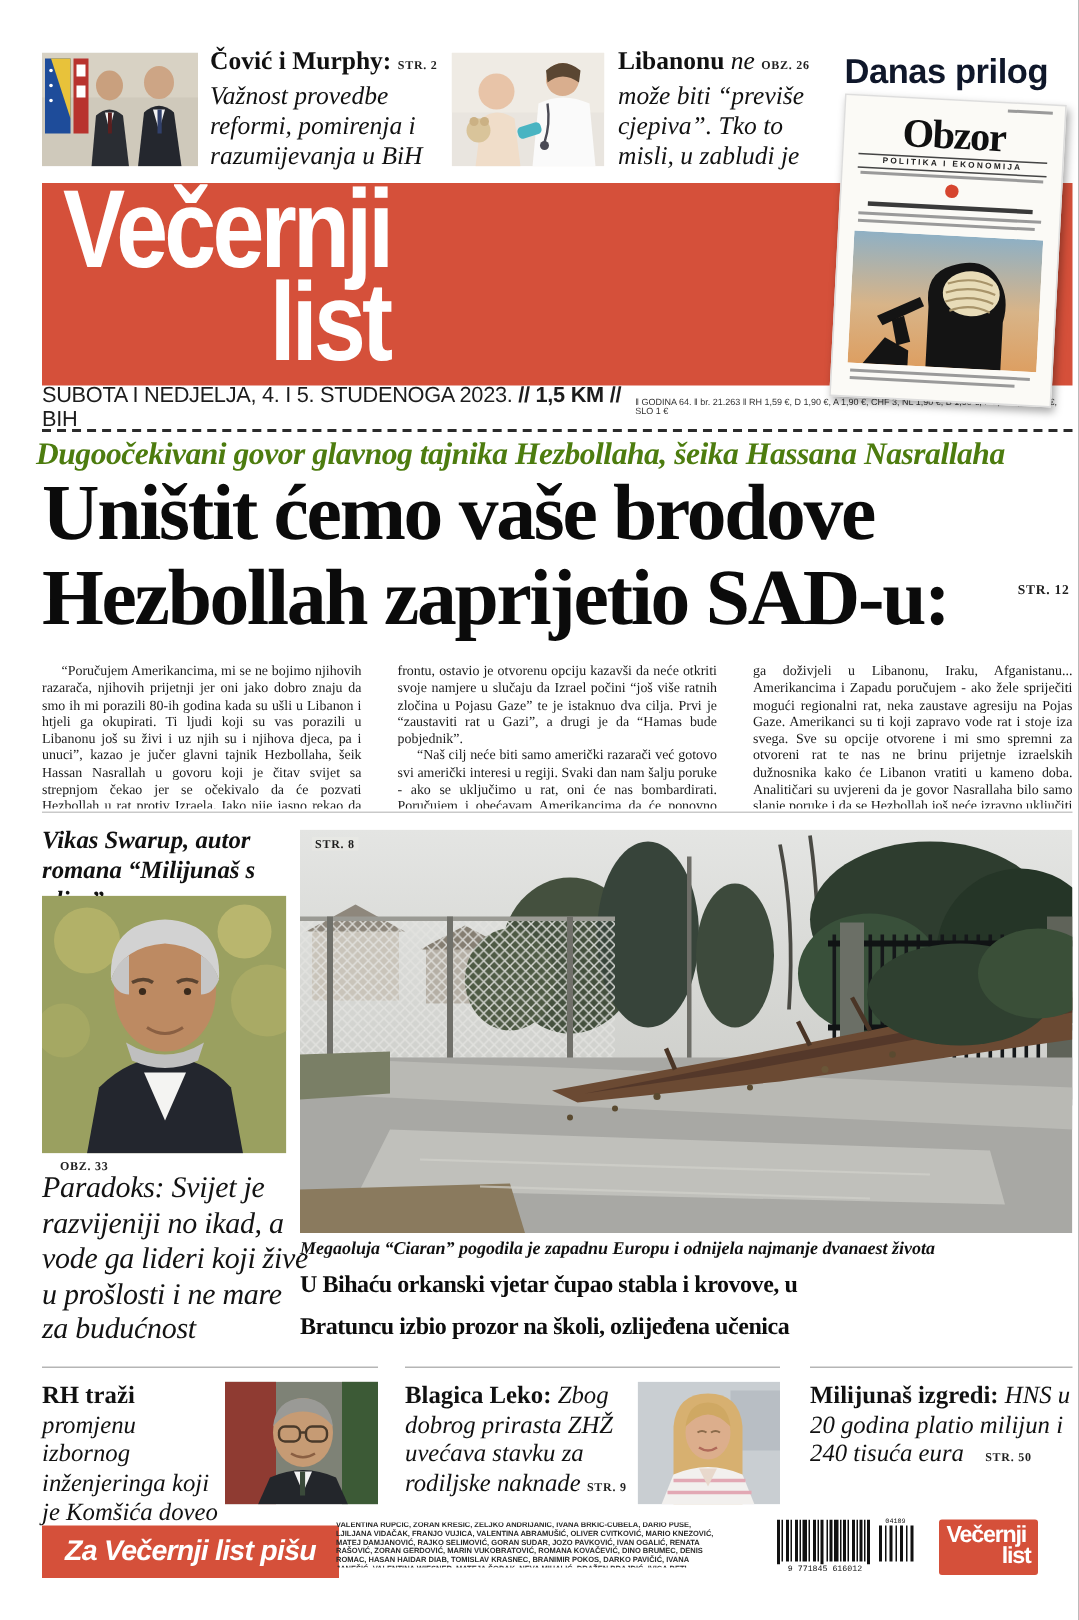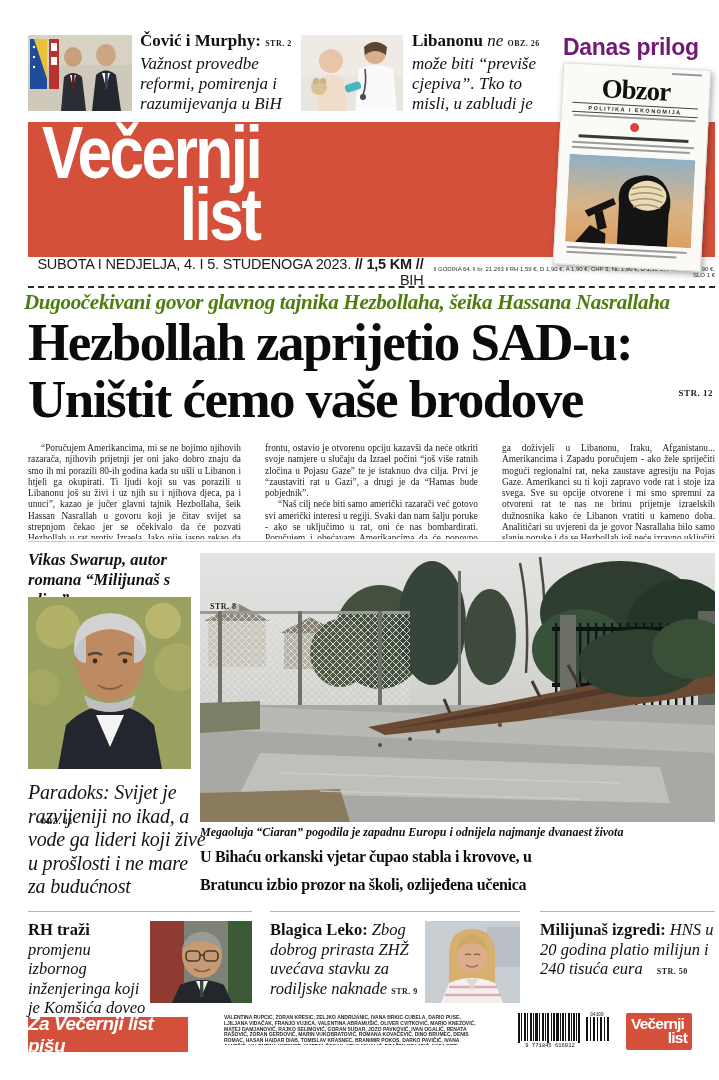--- a/index.html
+++ b/index.html
@@ -4,41 +4,41 @@
 <style>
   html,body{margin:0;padding:0;background:#888;}
   .page{position:relative;width:719px;height:1080px;background:#fff;overflow:hidden;
         font-family:"Liberation Serif","DejaVu Serif",serif;color:#111;}
 
   
   .teaser-photo{position:absolute;top:35px;overflow:hidden;}
   .tz-text{position:absolute;top:31px;font-size:17px;line-height:20px;}
   .tz-lead{font-weight:bold;font-style:normal;}
   .tz-body{font-style:italic;}
-  .pgref{font-family:"Liberation Serif",serif;font-weight:bold;font-size:8px;letter-spacing:.5px;color:#222;margin-top:44px;}
-  .danas{position:absolute;left:563px;top:34px;font-weight:bold;font-size:23px;letter-spacing:-.3px;color:#701a75;font-family:"Liberation Sans",sans-serif;}
+  .pgref{font-family:"Liberation Serif",serif;font-weight:bold;font-size:8px;letter-spacing:.5px;color:#222;}
+  .danas{position:absolute;left:563px;top:34px;font-weight:bold;font-size:23px;letter-spacing:-.3px;color:#0f172a;font-family:"Liberation Sans",sans-serif;}
 
   
   .obzor{position:absolute;left:558px;top:66px;width:146px;height:200px;background:#fbfaf6;
          transform:rotate(3deg);box-shadow:2px 3px 6px rgba(0,0,0,.35);z-index:5;border:1px solid #ddd;}
   .obzor-title{position:absolute;top:8px;left:0;width:100%;text-align:center;font-size:27px;font-weight:bold;letter-spacing:-1px;color:#101010;}
   .obzor-sub{position:absolute;top:38px;left:0;width:100%;text-align:center;font-size:5.5px;letter-spacing:1.5px;font-weight:bold;color:#222;font-family:"Liberation Sans",sans-serif;border-top:1px solid #444;border-bottom:1px solid #444;margin:0 10px;width:126px;padding:1px 0;}
   .mbar{position:absolute;background:#9a9a9a;height:2px;}
   .mbar.dark{background:#3a3a3a;}
   .obzor-dot{position:absolute;left:69px;top:56px;width:9px;height:9px;border-radius:50%;background:#d6452f;}
 
   
   .masthead{position:absolute;left:28px;top:122px;width:687px;height:135px;background:#d5503a;}
   .mh-text{position:absolute;left:14px;top:0px;color:#fff;font-weight:bold;
            font-family:"Liberation Sans","DejaVu Sans",sans-serif;font-size:74px;line-height:62px;
            letter-spacing:-3px;transform:scaleX(.84);transform-origin:left top;}
   .mh2{margin-left:164px;}
 
   
-  .dateline{position:absolute;left:28px;top:261px;width:687px;height:22px;display:flex;justify-content:space-between;align-items:center;text-align:right;}
+  .dateline{position:absolute;left:28px;top:261px;width:687px;height:22px;display:flex;justify-content:space-between;align-items:center;}
   .dl-left{font-family:"Liberation Sans",sans-serif;font-size:14.5px;color:#1c1c1c;letter-spacing:-.2px;}
   .dl-left b{font-weight:bold;}
   .dl-right{font-family:"Liberation Sans",sans-serif;font-size:6px;color:#333;}
   .toprule{position:absolute;left:28px;top:286px;width:687px;border-top:2px dashed #2b2b2b;}
 
   
   .kicker{position:absolute;left:24px;top:290px;width:687px;font-style:italic;font-weight:bold;font-size:21px;color:#4d7c0f;letter-spacing:-.3px;}
   .h1{position:absolute;left:28px;top:314px;width:687px;font-weight:bold;font-size:53px;line-height:57px;letter-spacing:-1.5px;color:#0b0b0b;}
   .h1 .line{display:block;}
   .h1 .pgref{position:absolute;right:2px;bottom:6px;font-size:9px;}
@@ -68,21 +68,21 @@
   .bt-b{left:270px;width:250px;}
   .bt-c{left:540px;width:175px;}
   .bt-text{font-size:16.5px;line-height:19.5px;}
   .bt-photo{position:absolute;top:9px;overflow:hidden;}
   .bt-a .bt-text{width:122px;}
   .bt-a .bt-photo{left:122px;width:102px;height:82px;}
   .bt-b .bt-text{width:152px;}
   .bt-b .bt-photo{left:155px;width:95px;height:82px;}
 
   
-  .writers-box{position:absolute;left:28px;top:1017px;width:160px;height:35px;background:#d5503a;color:#fff;
+  .writers-box{position:absolute;left:28px;top:1017px;width:198px;height:35px;background:#d5503a;color:#fff;
                display:flex;align-items:center;justify-content:center;font-family:"Liberation Sans",sans-serif;
                font-weight:bold;font-style:italic;font-size:19px;letter-spacing:-.5px;}
   .writers-names{position:absolute;left:224px;top:1015px;width:256px;height:30px;overflow:hidden;
                  font-family:"Liberation Sans",sans-serif;font-weight:bold;font-size:5px;line-height:5.8px;color:#2a2a2a;}
   .barcode{position:absolute;left:518px;top:1013px;width:96px;height:40px;}
   .bc-num{position:absolute;left:0;top:29px;width:64px;text-align:center;font-family:"Liberation Mono","DejaVu Sans Mono",monospace;font-size:5.5px;color:#111;}
   .bc-top{position:absolute;left:66px;top:-1px;width:26px;text-align:center;font-family:"Liberation Mono","DejaVu Sans Mono",monospace;font-size:4.5px;color:#111;}
   .mini-logo{position:absolute;left:626px;top:1013px;width:66px;height:37px;background:#d5503a;border-radius:2px;
              color:#fff;font-family:"Liberation Sans",sans-serif;font-weight:bold;font-size:15.5px;line-height:14px;
              letter-spacing:-.8px;padding:4px 5px 0 5px;box-sizing:border-box;}
@@ -189,22 +189,22 @@
       <span>1,5 KM</span>
       <span>//</span></b>
       <span>BIH</span>
     </div>
     <div class="dl-right">‖ GODINA 64. ‖ br. 21.263 ‖ RH 1,59 €, D 1,90 €, A 1,90 €, CHF 3, NL 1,90 €, B 1,90 €, F 1,90 €, L 1,90 €, SLO 1 €</div>
   </div>
   <div class="toprule"></div>
 
   <div class="kicker">Dugoočekivani govor glavnog tajnika Hezbollaha, šeika Hassana Nasrallaha</div>
   <div class="h1">
+    <span class="line">Uništit ćemo vaše brodove</span>
     <span class="line">Hezbollah zaprijetio SAD-u:</span>
-    <span class="line">Uništit ćemo vaše brodove</span>
     <span class="pgref">STR. 12</span>
   </div>
   <div class="bodycols">
     <div class="bcol">
       <p class="ind">“Poručujem Amerikancima, mi se ne bojimo njihovih razarača, njihovih prijetnji jer oni jako dobro znaju da smo ih mi porazili 80-ih godina kada su ušli u Libanon i htjeli ga okupirati. Ti ljudi koji su vas porazili u Libanonu još su živi i uz njih su i njihova djeca, pa i unuci”, kazao je jučer glavni tajnik Hezbollaha, šeik Hassan Nasrallah u govoru koji je čitav svijet sa strepnjom čekao jer se očekivalo da će pozvati Hezbollah u rat protiv Izraela. Iako nije jasno rekao da će Hezbollah širiti</p>
     </div>
     <div class="bcol">
       <p>frontu, ostavio je otvorenu opciju kazavši da neće otkriti svoje namjere u slučaju da Izrael počini “još više ratnih zločina u Pojasu Gaze” te je istaknuo dva cilja. Prvi je “zaustaviti rat u Gazi”, a drugi je da “Hamas bude pobjednik”.</p>
       <p class="ind">“Naš cilj neće biti samo američki razarači već gotovo svi američki interesi u regiji. Svaki dan nam šalju poruke - ako se uključimo u rat, oni će nas bombardirati. Poručujem i obećavam Amerikancima da će ponovno doživjeti poraz kao što su</p>
     </div>

